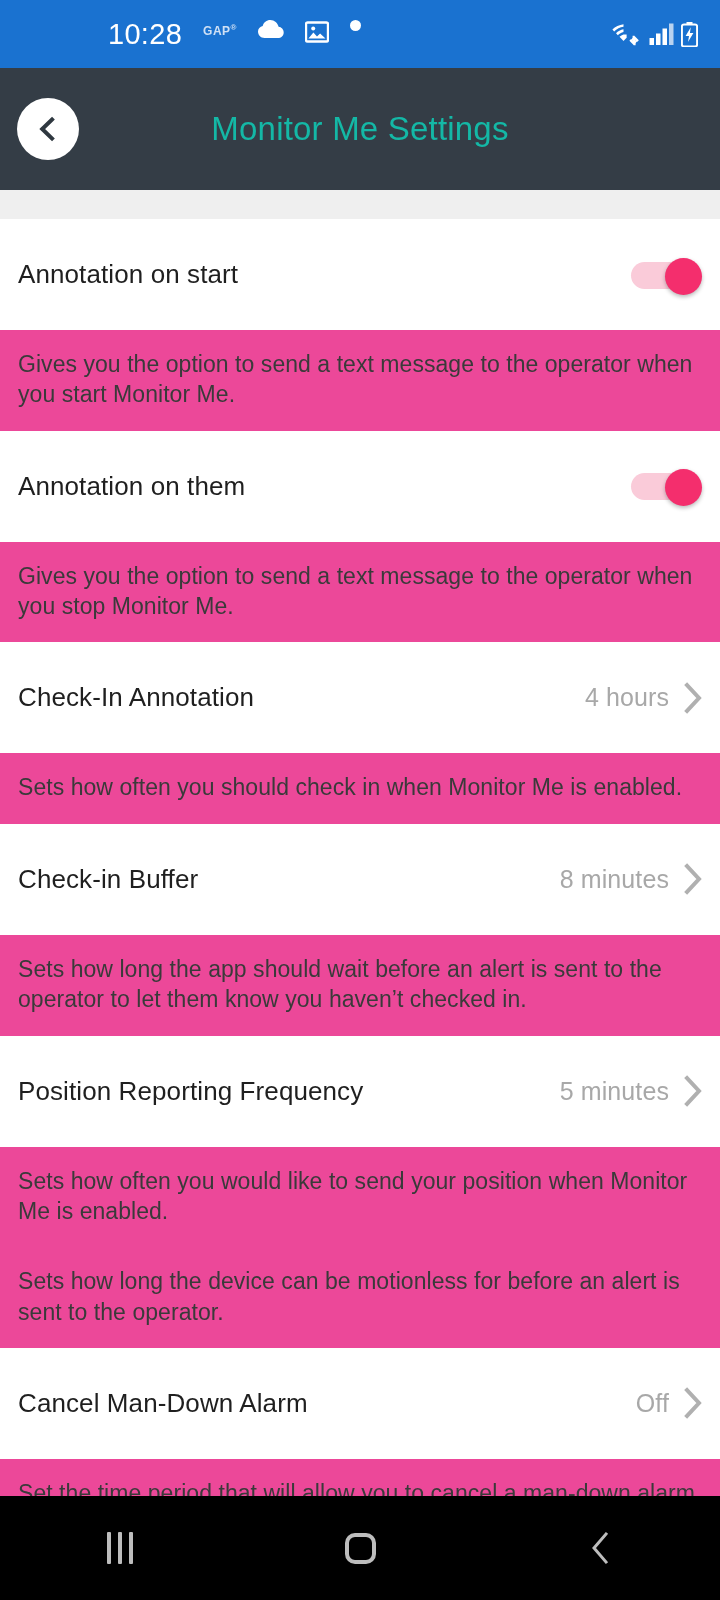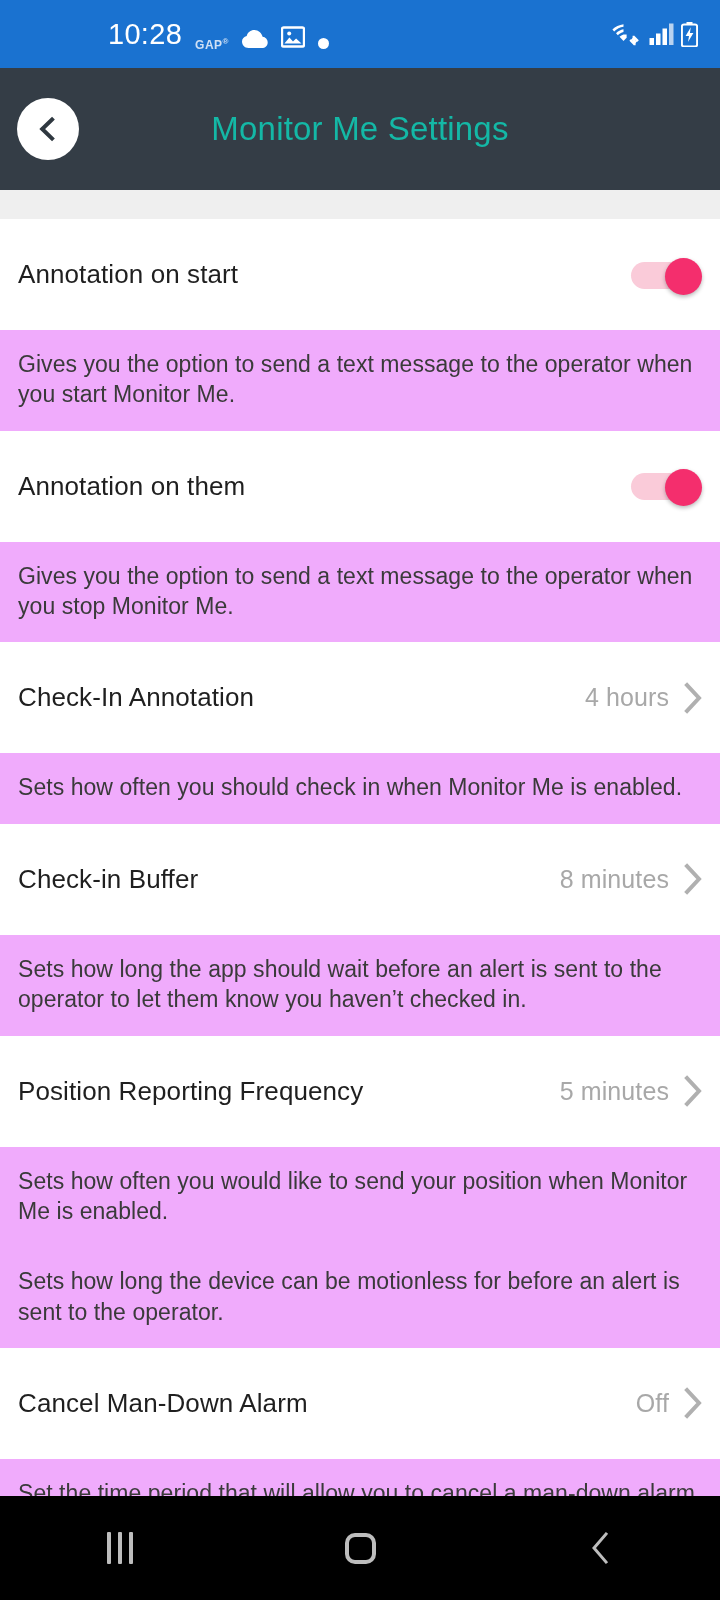--- a/index.html
+++ b/index.html
@@ -17,21 +17,21 @@
   }
 
   
   .statusbar {
     height:68px; flex:0 0 68px;
     background:#1a72d0;
     display:flex; align-items:center;
     padding:0 22px;
     color:#ffffff;
   }
-  .sb-left { display:flex; align-items:flex-end; gap:13px; padding-left:86px; }
+  .sb-left { display:flex; align-items:flex-start; gap:21px; padding-left:86px; }
   .sb-time { font-size:29px; font-weight:400; letter-spacing:0.3px; line-height:1; }
   .sb-gap {
     font-size:12px; font-weight:700; letter-spacing:0.5px;
     color:#cfe0f5; position:relative; top:3px;
   }
   .sb-gap sup { font-size:8px; }
   .sb-right { margin-left:auto; display:flex; align-items:center; gap:7px; }
   .icon-dot { width:11px; height:11px; border-radius:50%; background:#ffffff; display:block; }
 
   
@@ -86,21 +86,21 @@
   }
   .row-value {
     font-size:25px;
     color:#a8a8a8;
     font-weight:400;
     letter-spacing:0.1px;
   }
   .chevron { display:block; }
 
   .desc {
-    background:#f0abfc;
+    background:#ec4899;
     padding:19px 18px 21px 18px;
     font-size:23px;
     line-height:1.32;
     color:#3a3a3a;
     letter-spacing:0.05px;
   }
 
   
   .toggle {
     position:relative;

